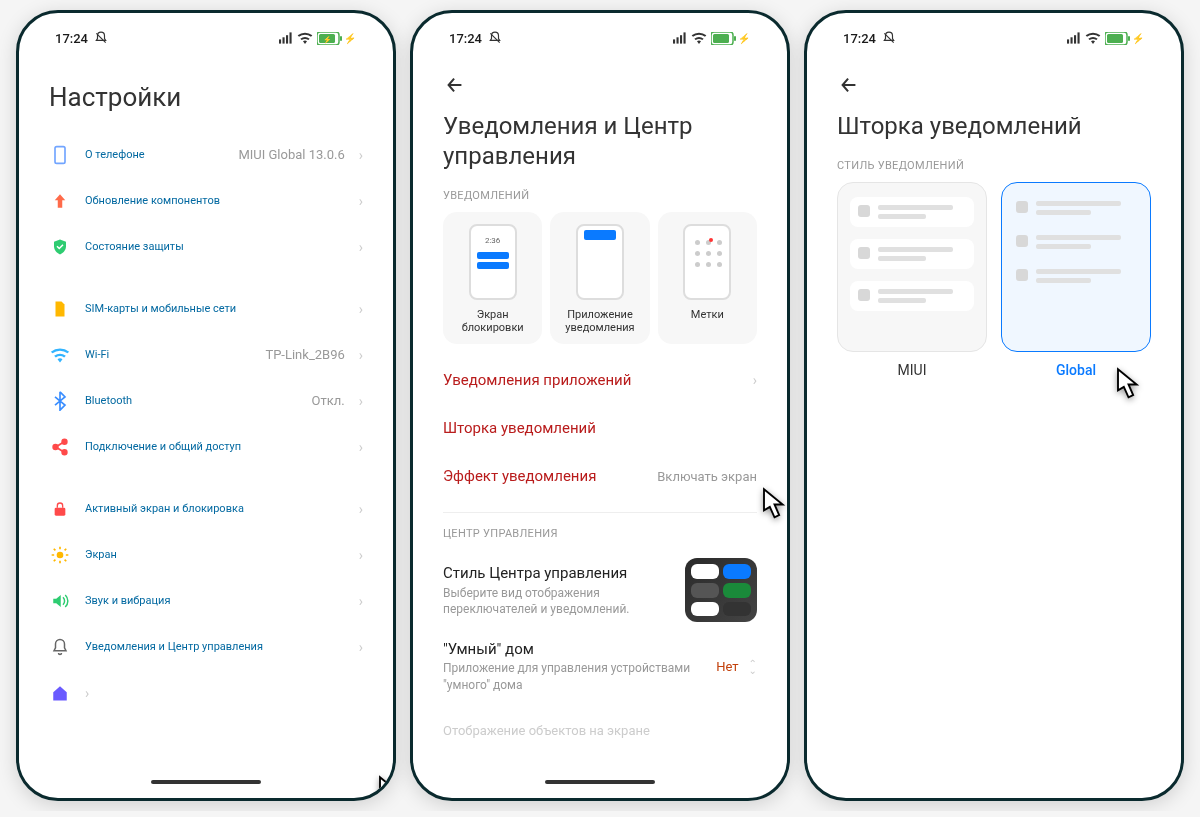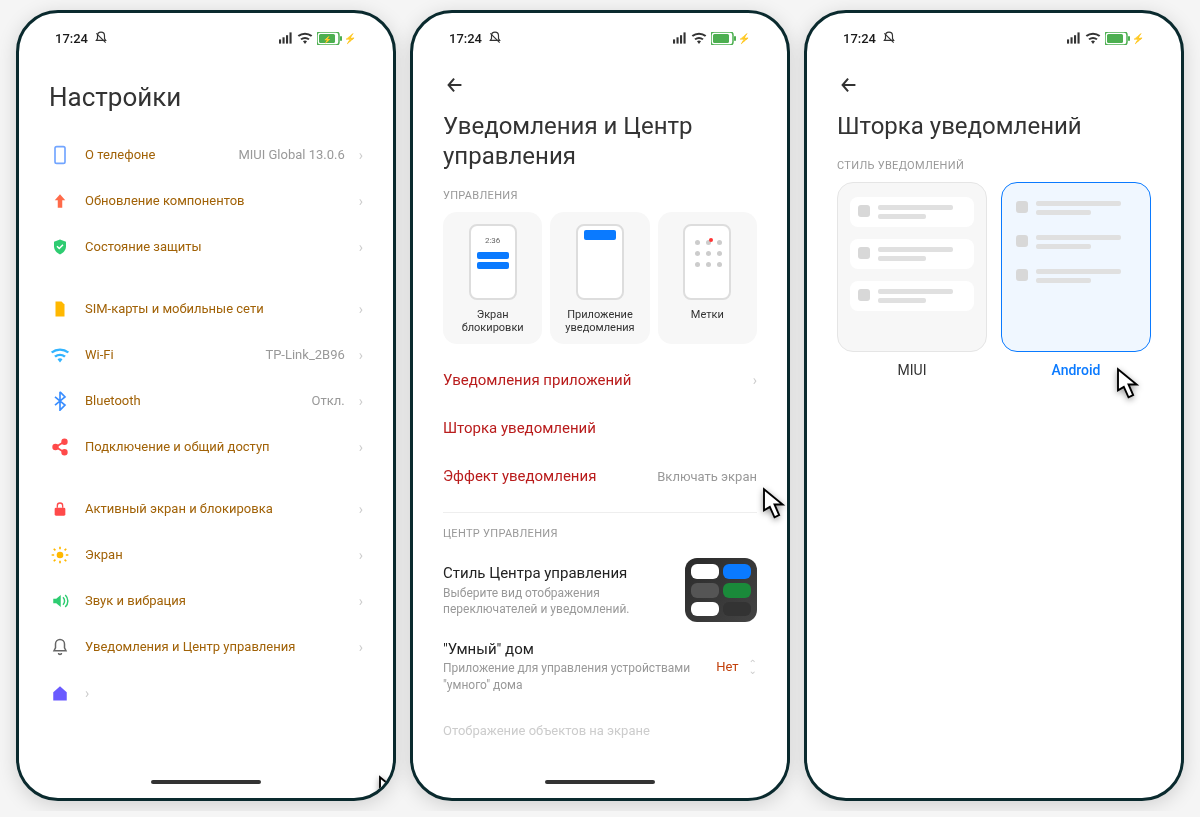--- a/index.html
+++ b/index.html
@@ -96,22 +96,22 @@
   .list-item .icon-box {
     width: 22px;
     height: 22px;
     display: flex;
     align-items: center;
     justify-content: center;
     flex-shrink: 0;
   }
   .list-item .label {
     flex: 1;
-    font-size: 13px;
-    color: #a16207;
+    font-size: 11px;
+    color: #0369a1;
   }
   .list-item .value {
     font-size: 13px;
     color: #999;
   }
   .chevron {
     color: #ccc;
     font-size: 14px;
   }
   .sep { height: 16px; }
@@ -461,21 +461,21 @@
         <span style="font-size:10px;color:#333;margin-left:-2px">⚡</span>
       </div>
     </div>
     <div class="content">
       <div class="back-btn">
         <svg width="22" height="22" viewBox="0 0 24 24" fill="none" stroke="#333" stroke-width="2.2">
             <path d="M19 12H5M11 5l-6 7 6 7"></path>
           </svg>
       </div>
       <div class="title-large-2">Уведомления и Центр управления</div>
-      <div class="section-label">УПРАВЛЕНИЯ</div>
+      <div class="section-label">УВЕДОМЛЕНИЙ</div>
       <div class="notif-cards">
         <div class="notif-card">
           <div class="mini-phone">
             <div class="time-txt">2:36</div>
             <div class="bar-mid"></div>
               <div class="bar-mid2"></div>
           </div>
           <div class="card-label">Экран блокировки</div>
         </div>
         <div class="notif-card">
@@ -629,21 +629,21 @@
                 </div>
               </div>
             <div class="notif-sample">
                 <div class="icn"></div>
                 <div class="lines">
                   <span></span>
                   <span></span>
                 </div>
               </div>
           </div>
-          <div class="style-name selected">Android</div>
+          <div class="style-name selected">Global</div>
         </div>
       </div>
     </div>
   </div>
   <div class="cursor" style="left:290px; top:340px;">
     <svg width="56" height="56" viewBox="0 0 48 48">
         <path d="M18 14v18l5-3 4 9 4-2-4-9h7z" fill="#fff" stroke="#000" stroke-width="1.6"></path>
       </svg>
   </div>
 </div>

